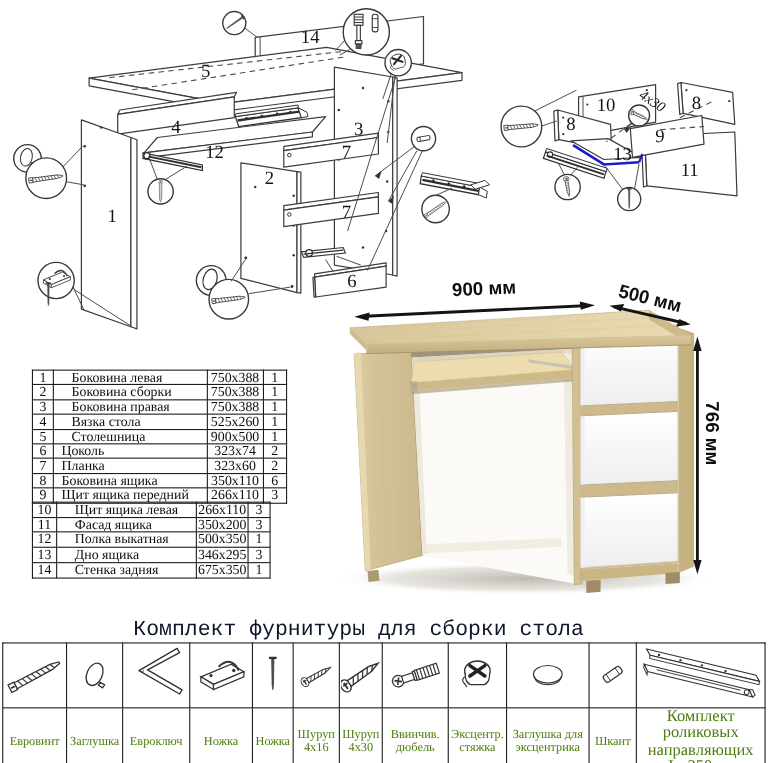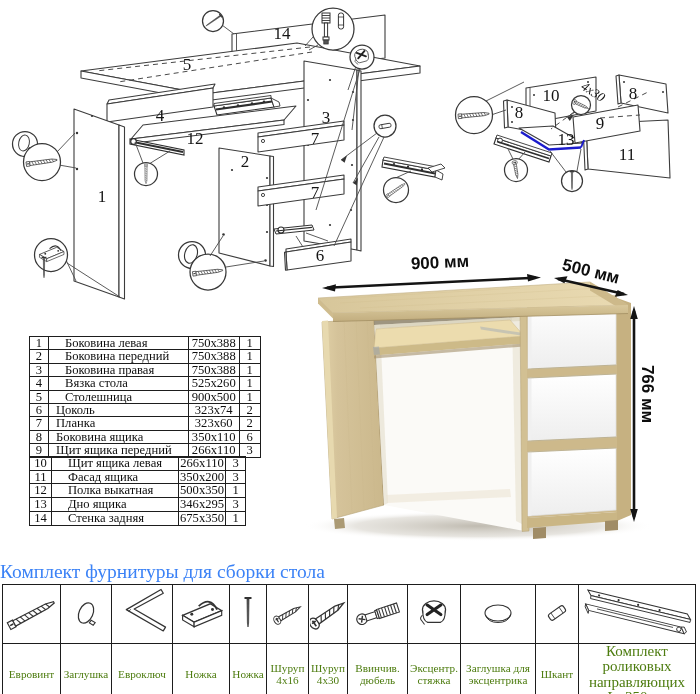--- a/index.html
+++ b/index.html
@@ -17,22 +17,22 @@
   
   .ptable{position:absolute;border-collapse:collapse;table-layout:fixed;
           font-family:"Liberation Serif",serif;font-size:12.6px;color:#0e0e0e;}
   .ptable td{border:1px solid #1d1d1d;padding:0 16px;overflow:hidden;white-space:nowrap;}
   .ptable td.c{text-align:center;padding:0;}
   #parts-a{left:29px;top:336px;}
   #parts-a td{height:12.4px;line-height:12.4px;}
   #parts-b{left:29px;top:456px;}
   #parts-b td{height:12.7px;line-height:12.7px;}
   
-  #hw-title{position:absolute;left:0;top:561px;width:652px;text-align:left;
-            font-family:Liberation Serif, serif;font-size:19.5px;color:#3b82f6;}
+  #hw-title{position:absolute;left:0;top:561px;width:652px;text-align:center;
+            font-family:Liberation Mono, monospace;font-size:19.5px;color:#0f172a;}
   #hw-table{position:absolute;left:2px;top:584px;border-collapse:collapse;table-layout:fixed;
             font-family:"Liberation Serif",serif;color:#4d7c0f;}
   #hw-table td{border:1.2px solid #1d1d1d;text-align:center;vertical-align:middle;padding:0;}
   #hw-table tr.icons td{height:58px;}
   #hw-table tr.names td{height:22px;font-size:11.2px;line-height:1.03;padding:0 1px;}
   #hw-table tr.names td:last-child{font-size:15px;}
   #parts-a tr:nth-child(n+6) td:nth-child(2){padding-left:7px;}
   #parts-b td:nth-child(2){text-align:left;}
   #parts-b tr:first-child td:nth-child(2){text-align:left;}
   #hw-table tr.qtys td{height:22px;font-size:17px;}
@@ -565,21 +565,21 @@
     </colgroup>
   <tbody>
     <tr>
         <td class="c">1</td>
         <td>Боковина левая</td>
         <td class="c">750x388</td>
         <td class="c">1</td>
       </tr>
     <tr>
         <td class="c">2</td>
-        <td>Боковина передний</td>
+        <td>Боковина сборки</td>
         <td class="c">750x388</td>
         <td class="c">1</td>
       </tr>
     <tr>
         <td class="c">3</td>
         <td>Боковина правая</td>
         <td class="c">750x388</td>
         <td class="c">1</td>
       </tr>
     <tr>

